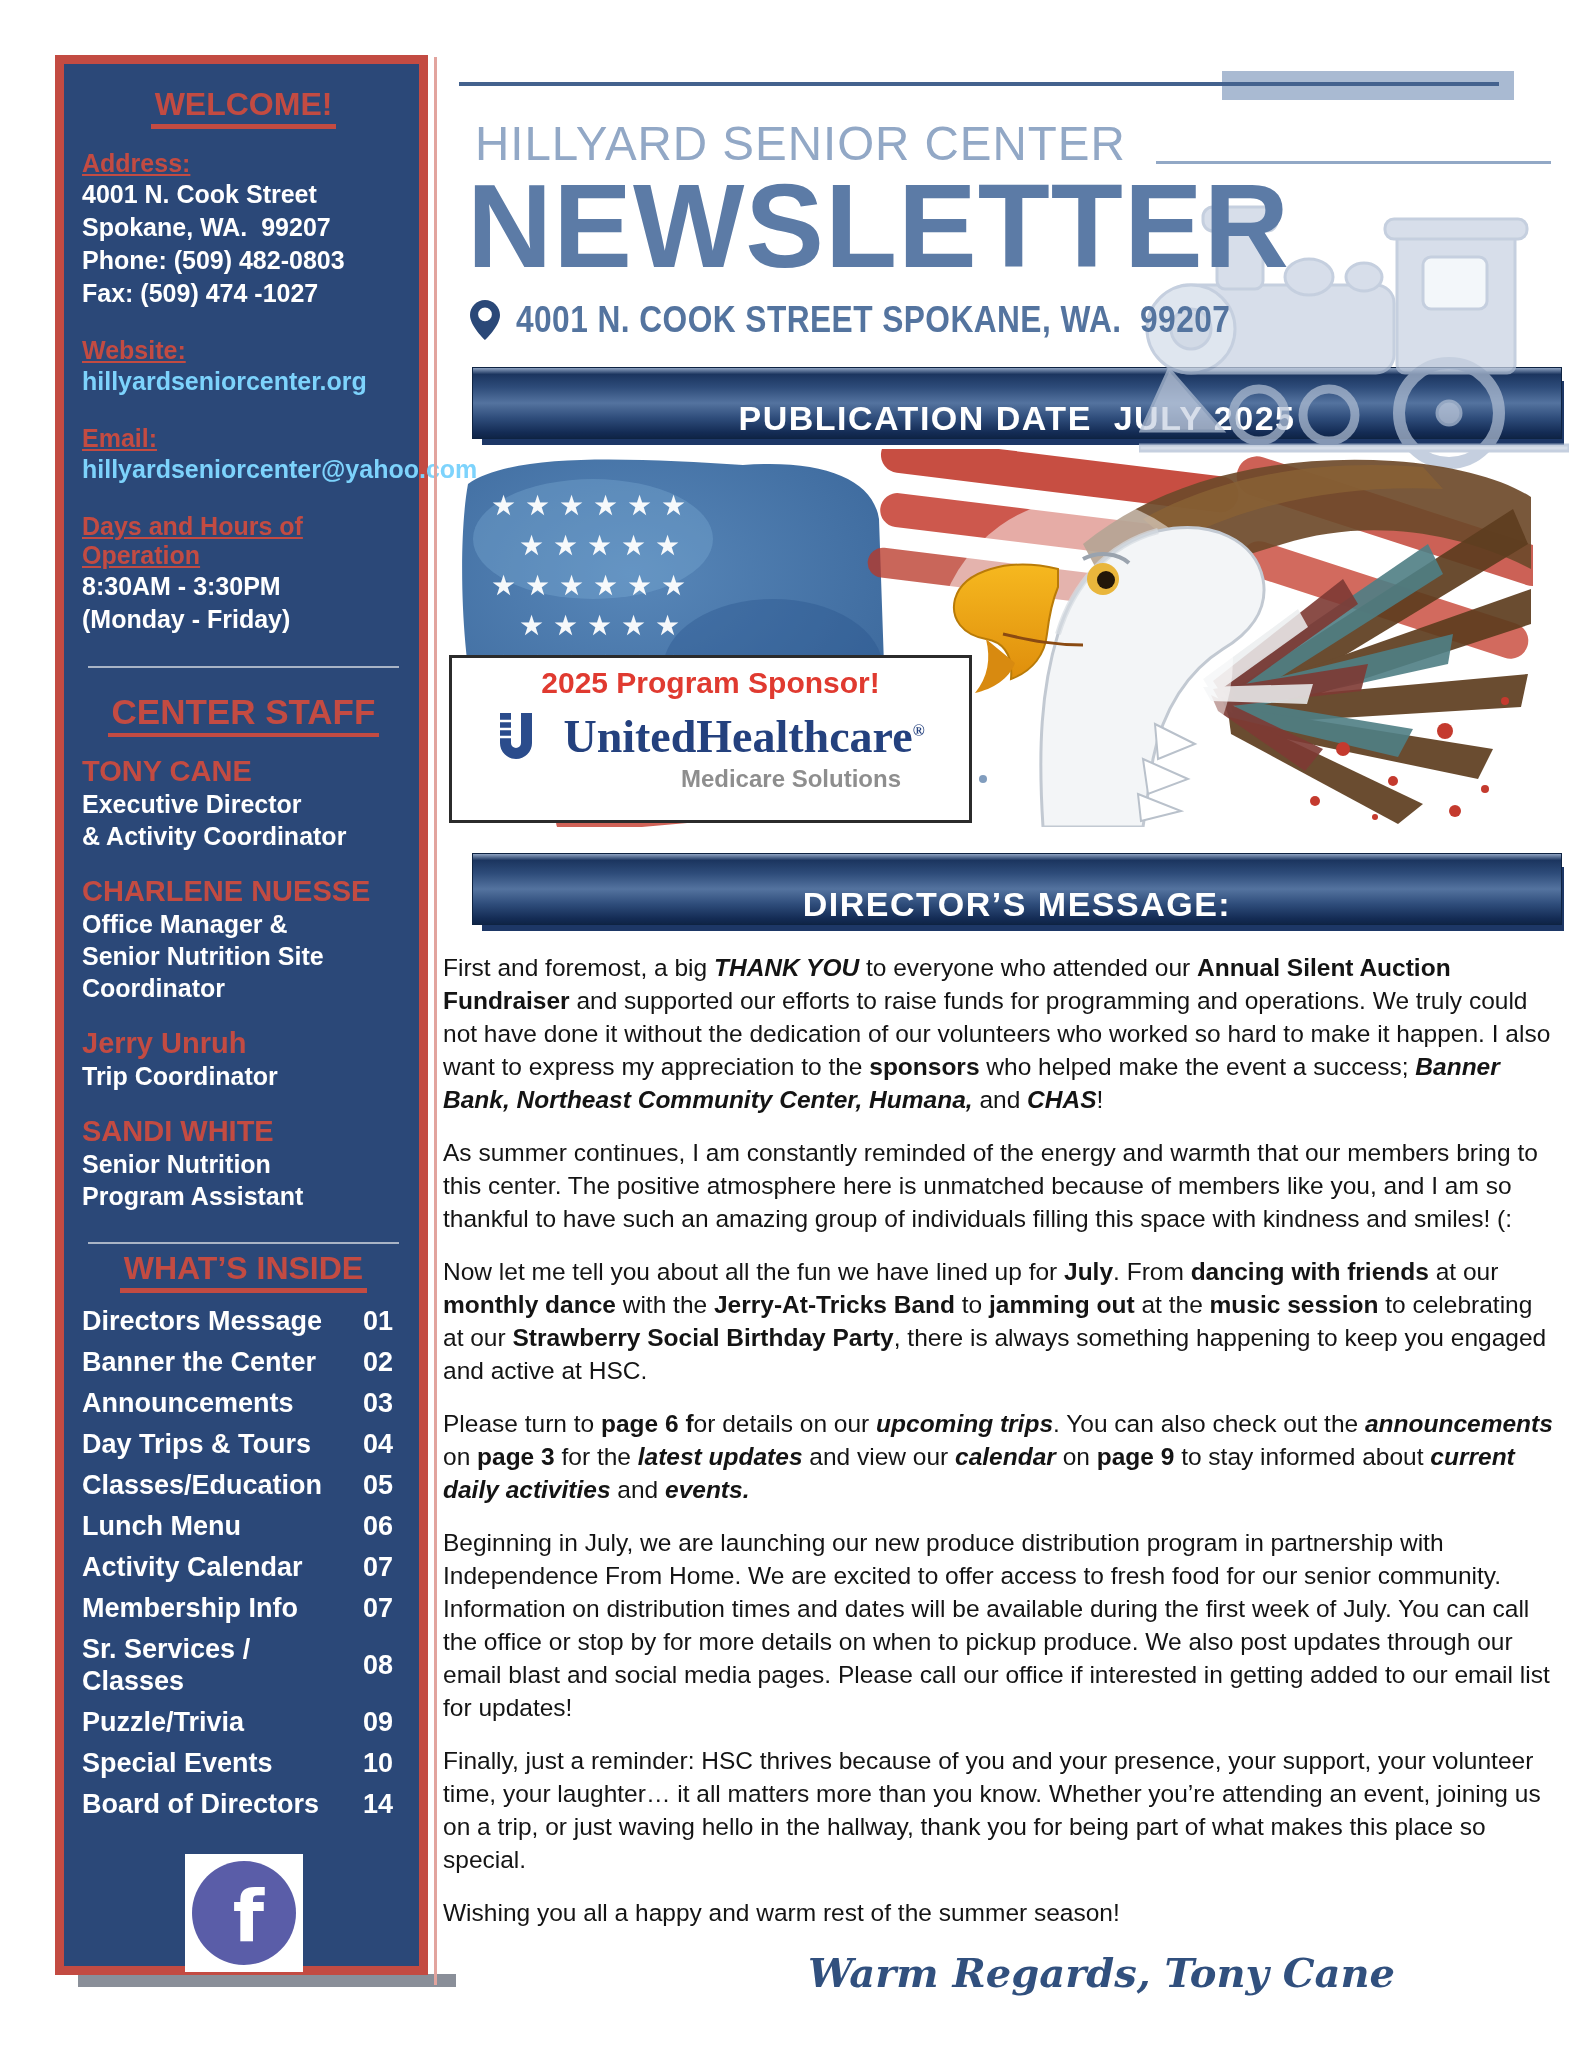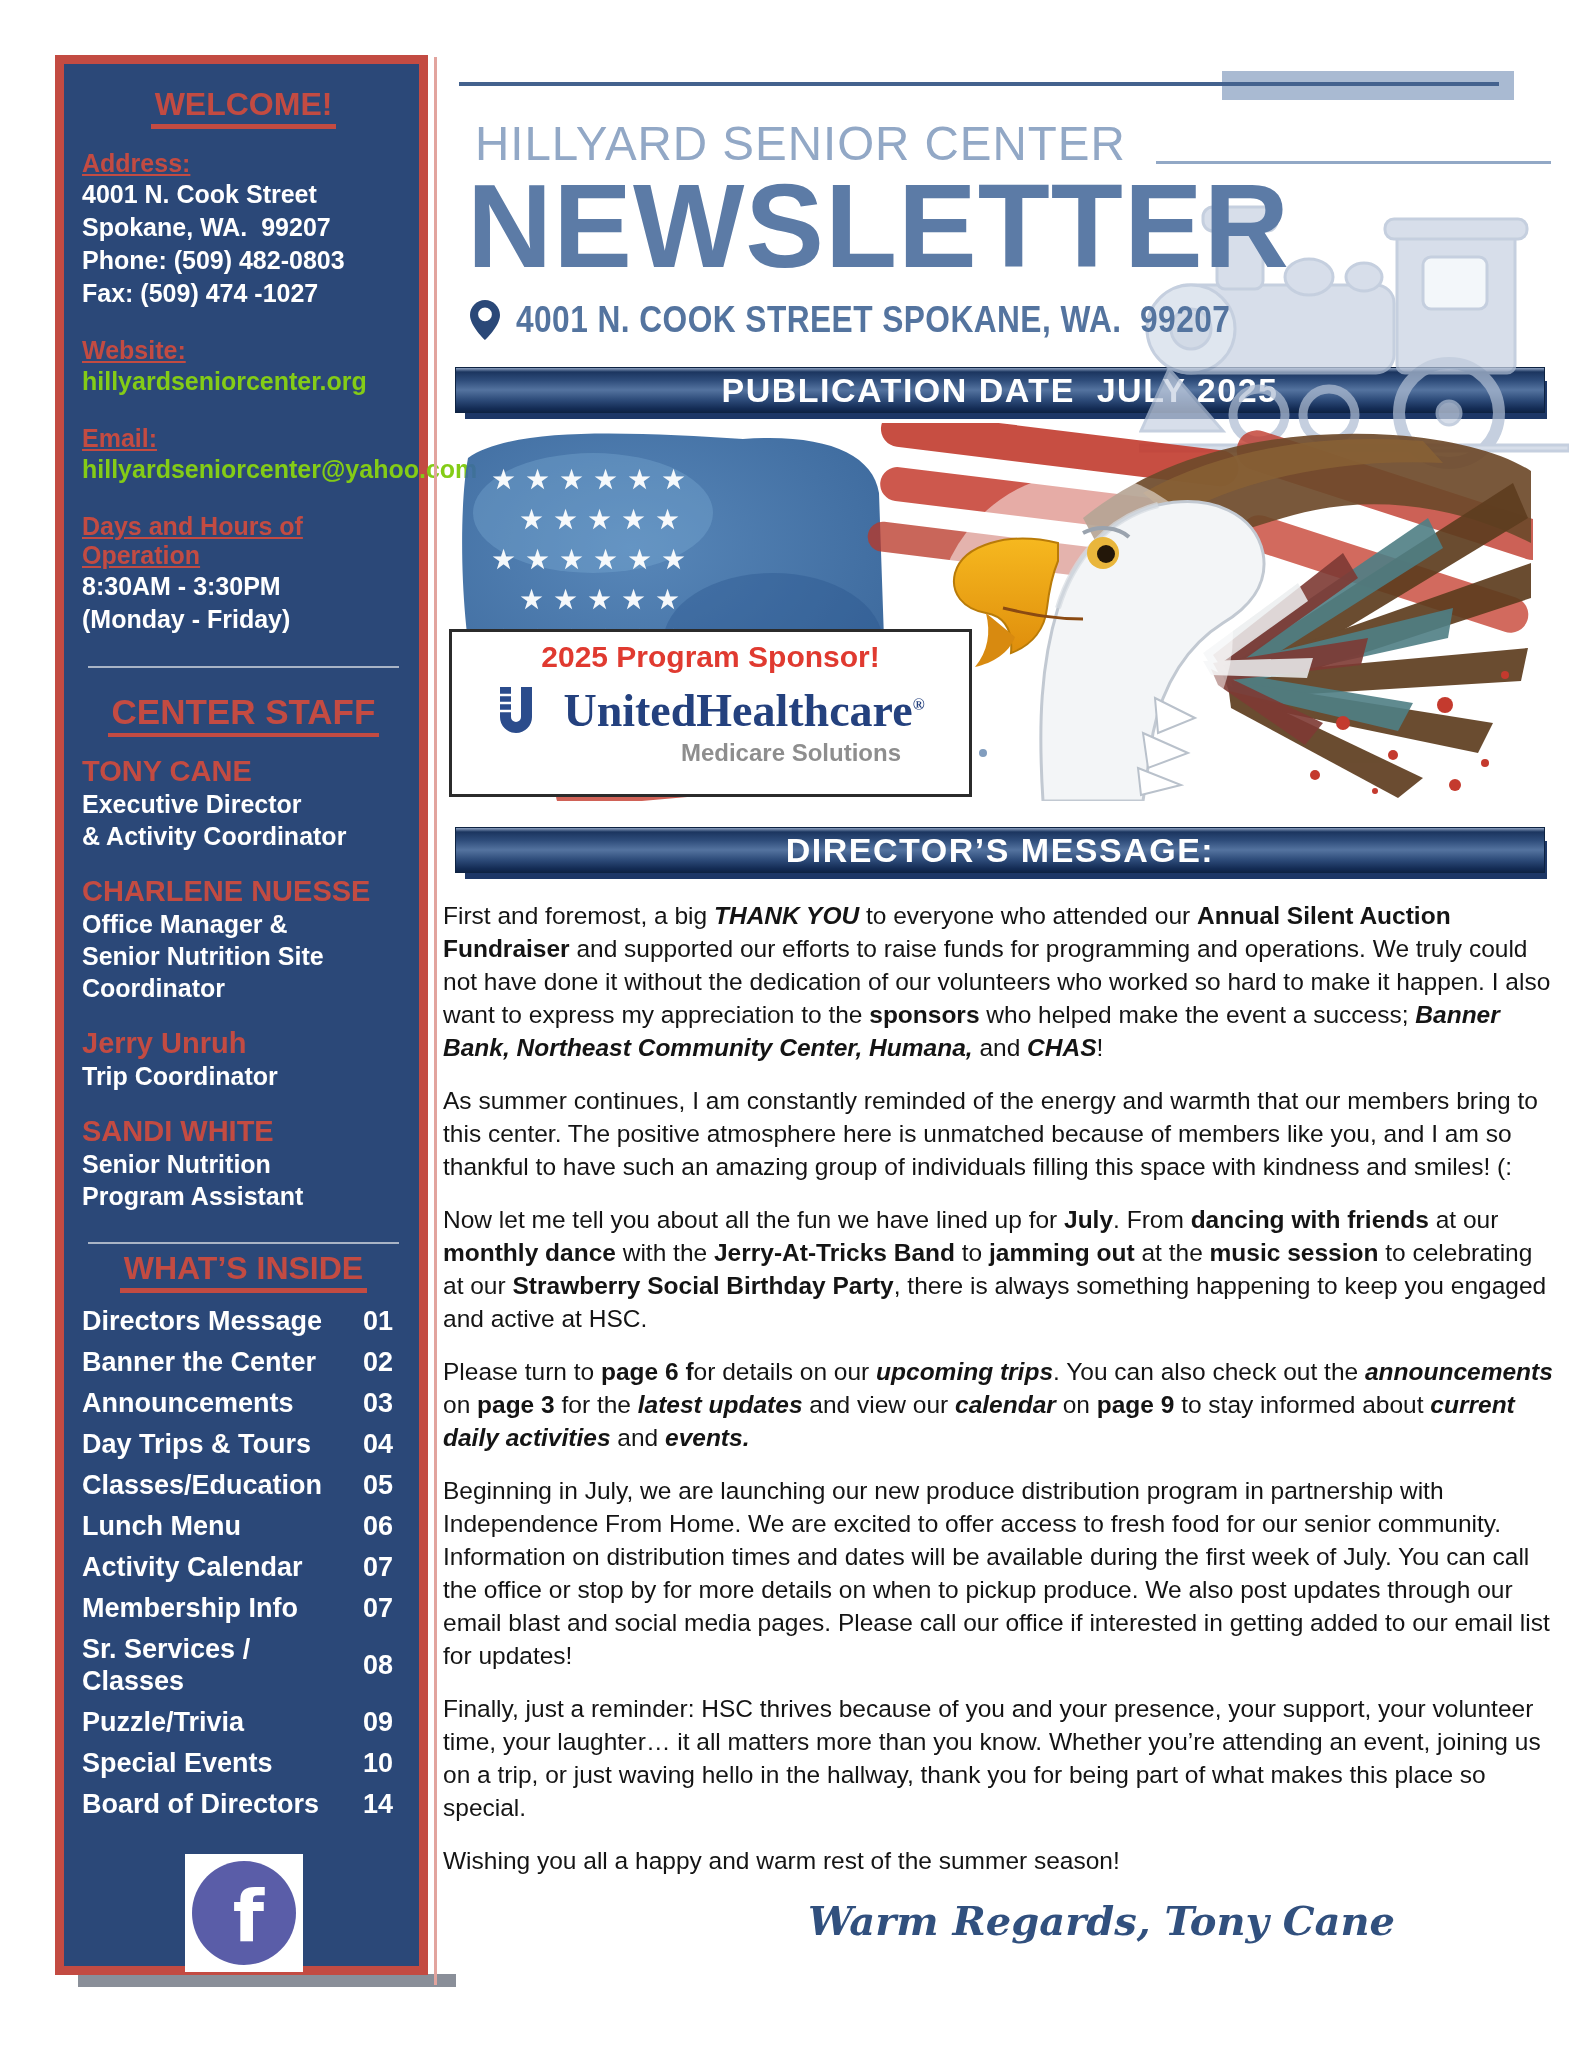--- a/index.html
+++ b/index.html
@@ -11,21 +11,21 @@
            background:#2B4878;border:9px solid #C34B42;padding:16px 14px 10px 18px;color:#fff;}
   .sidebar-shadow{position:absolute;left:78px;top:1974px;width:378px;height:13px;background:#8A8F99;}
   .page-divider{position:absolute;left:434px;top:57px;width:3px;height:1928px;background:#E2A49E;}
 
   .sb-title{font-size:32px;font-weight:700;color:#C34B42;text-align:center;margin:6px 0 18px;}
   .sb-title span{border-bottom:5px solid #C34B42;padding:0 4px 2px;}
   .sb-title.small{font-size:35px;margin:24px 0 22px;}
   .sb-title.small span{border-bottom:4px solid #C34B42;}
   .sb-label{font-size:25px;font-weight:700;color:#C34B42;text-decoration:underline;margin-top:26px;}
   .sb-val{font-size:25px;font-weight:700;color:#ffffff;line-height:33px;white-space:pre;}
-  .sb-val.yellow{color:#84cc16;}
+  .sb-val.yellow{color:#7dd3fc;}
   .sb-hr{border:none;border-top:2px solid #A9B4C6;margin:30px 6px 4px;}
   .staff{margin-top:22px;}
   .staff-name{font-size:29px;font-weight:700;color:#C34B42;line-height:34px;}
   .staff-role{font-size:25px;font-weight:700;color:#ffffff;line-height:32px;white-space:pre-line;}
   .toc{margin-top:10px;}
   .toc-row{display:flex;align-items:center;margin:0 0 9px;}
   .toc-label{flex:1;font-size:27px;font-weight:700;line-height:32px;white-space:pre-line;}
   .toc-page{width:42px;font-size:27px;font-weight:700;text-align:left;}
   .fb-wrap{width:118px;height:118px;background:#ffffff;margin:34px auto 0;display:flex;align-items:center;justify-content:center;}
   .fb-circle{width:104px;height:104px;border-radius:50%;background:#5A5DA8;display:flex;align-items:center;justify-content:center;}
@@ -41,21 +41,21 @@
   .train{position:absolute;right:-14px;top:58px;width:430px;height:300px;opacity:.8;z-index:0;}
   .kicker-row{display:flex;align-items:flex-end;margin:10px 0 0 32px;position:relative;z-index:1;}
   .kicker{font-size:49px;font-weight:400;color:#92A8C6;letter-spacing:1px;transform:scaleX(.97);transform-origin:left;}
   .kicker-line{flex:1;height:3px;background:#92A8C6;margin:0 4px 7px 10px;}
   .news-title{margin:-4px 0 0 24px;font-size:118px;line-height:118px;font-weight:700;color:#5C7BA6;
               letter-spacing:1px;position:relative;z-index:1;}
   .addr-row{display:flex;align-items:center;gap:16px;margin:14px 0 0 27px;position:relative;z-index:1;}
   .addr-text{font-size:36px;font-weight:700;color:#54749F;letter-spacing:.5px;white-space:pre;
              transform:scaleX(.88);transform-origin:left;}
 
-  .banner{margin:26px 0 0 12px;width:1090px;height:46px;box-sizing:border-box;display:flex;align-items:center;justify-content:center;
+  .banner{margin:26px 0 0 29px;width:1090px;height:72px;box-sizing:border-box;display:flex;align-items:flex-end;justify-content:center;
           background:linear-gradient(180deg,#8FA3C2 0%,#1B355F 9%,#2E4C7A 28%,#54739F 50%,#2E4C7A 72%,#142C55 92%,#0F2446 100%);
           border:1px solid #0E2342;box-shadow:6px 10px 0 -4px #1D3766;}
   .banner-text{color:#ffffff;font-size:34px;font-weight:700;letter-spacing:1.5px;white-space:pre;}
 
   .hero{position:relative;margin:10px 0 0 18px;width:1090px;height:378px;}
   .hero svg.art{position:absolute;left:0;top:0;}
 
   .sponsor{position:absolute;left:6px;top:206px;width:523px;height:168px;box-sizing:border-box;background:#ffffff;
            border:3px solid #2b2b2b;padding:8px 10px 4px;z-index:2;}
   .sponsor-badge{color:#E03A30;font-size:30px;font-weight:700;text-align:center;}

